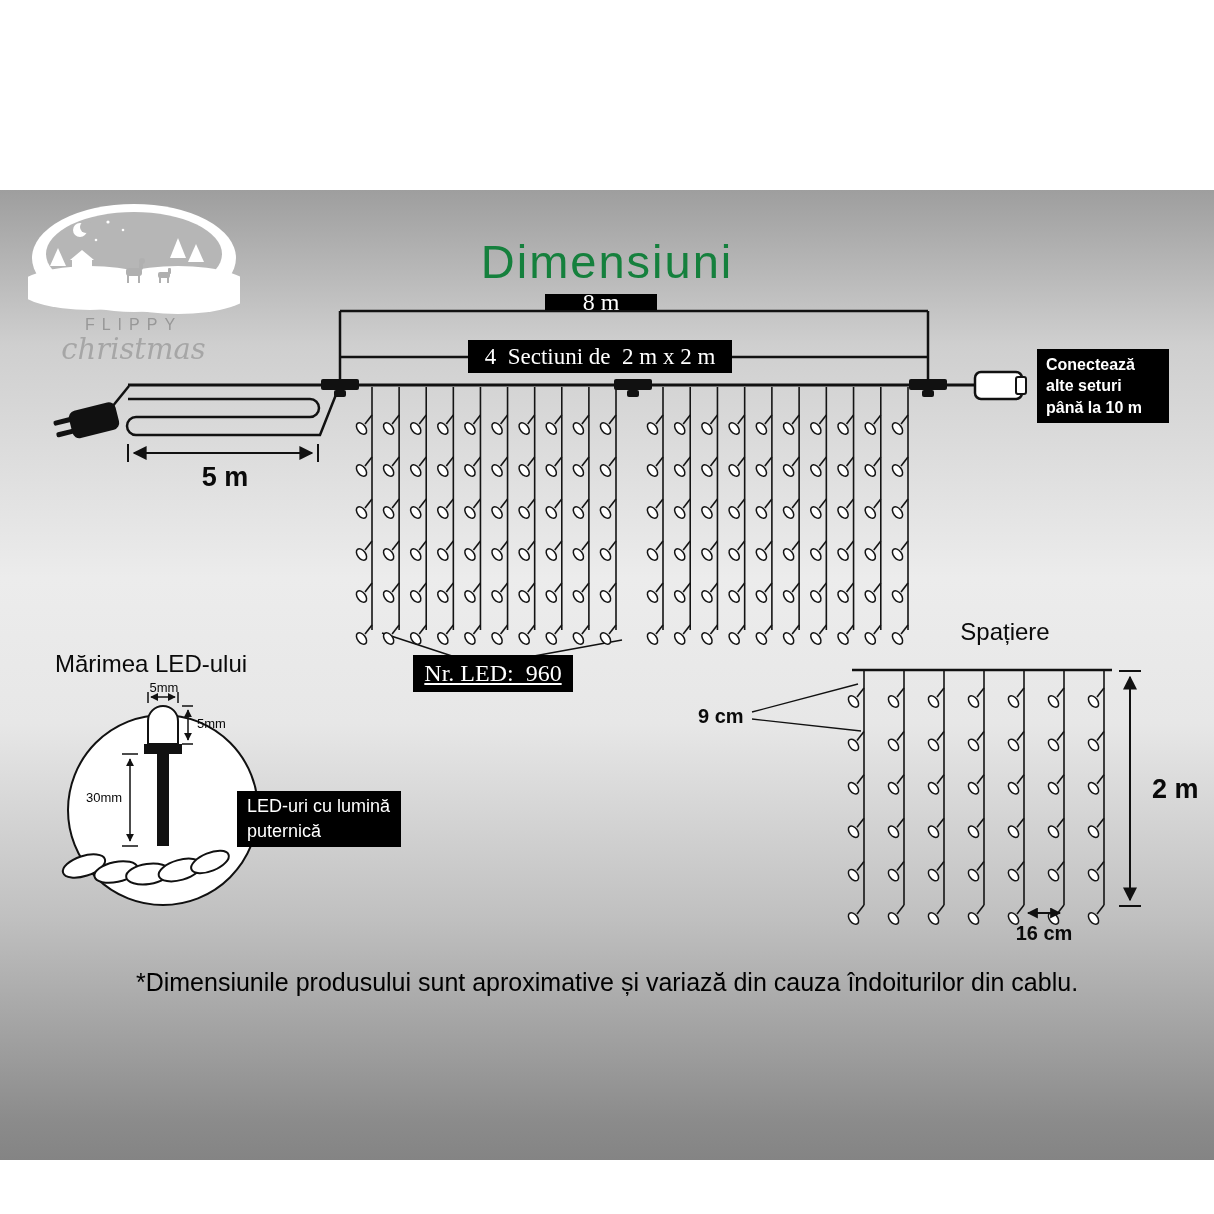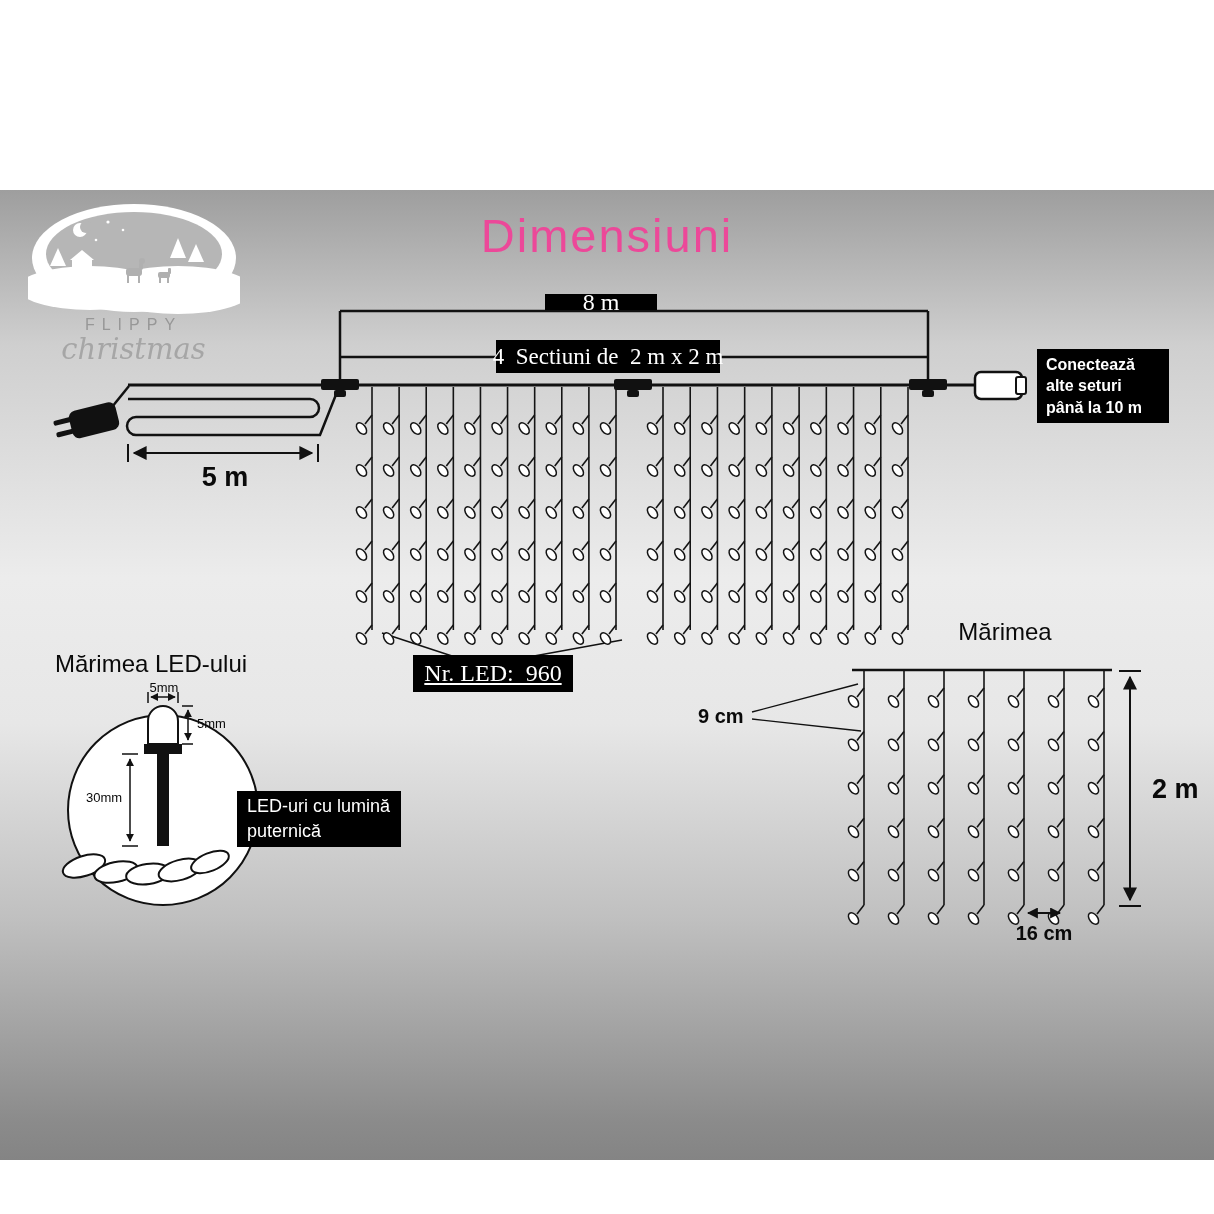--- a/index.html
+++ b/index.html
@@ -2,21 +2,21 @@
 <html><head>
 <meta charset="utf-8">
 <style>
   html,body{margin:0;padding:0;background:#fff;}
   .canvas{position:relative;width:1214px;height:1214px;background:#fff;overflow:hidden;
           font-family:"Liberation Sans",sans-serif;}
   .band{position:absolute;left:0;top:190px;width:100%;height:970px;
         background:linear-gradient(180deg,#9e9e9e 0%,#cfcfcf 16%,#ececec 40%,#e7e7e7 55%,#c0c0c0 75%,#8b8b8b 96%,#848484 100%);}
   .overlay{position:absolute;left:0;top:0;}
   .lbl{position:absolute;color:#0a0a0a;}
-  .title{left:0;right:0;top:208px;text-align:center;font-size:47px;letter-spacing:2px;color:#ec4899;}
+  .title{left:0;right:0;top:234px;text-align:center;font-size:47px;letter-spacing:2px;color:#15803d;}
   .box{position:absolute;background:#000;color:#fff;display:flex;align-items:center;justify-content:center;white-space:pre;}
   .serif{font-family:"Liberation Serif",serif;}
   .box-col{flex-direction:column;align-items:flex-start;justify-content:center;}
   .wire{stroke:#141414;stroke-width:1.6;fill:none;}
   .bulb{fill:#fff;stroke:#141414;stroke-width:1.5;}
   .logo{position:absolute;left:26px;top:200px;width:215px;text-align:center;}
   .logo-brand{font-size:16px;letter-spacing:7px;color:#979797;margin-top:-6px;}
   .logo-script{font-family:"DejaVu Serif",serif;font-style:italic;font-size:29px;color:#a6a6a6;margin-top:-2px;}
   .disclaimer{left:0;right:0;top:968px;text-align:center;font-size:25px;color:#000;}
 </style>
@@ -507,47 +507,48 @@
       </g>
     </svg>
     <div class="logo-brand">FLIPPY</div>
     <div class="logo-script">christmas</div>
   </div>
 
   <div class="lbl title">Dimensiuni</div>
 
   <div class="box serif" style="left:545px;top:294px;width:112px;height:16px;font-size:24px;">8 m</div>
 
-  <div class="box serif" style="left:496px;top:340px;width:224px;height:33px;font-size:23px;">4  Sectiuni de  2 m x 2 m</div>
+  <div class="box serif" style="left:468px;top:340px;width:264px;height:33px;font-size:23px;">4  Sectiuni de  2 m x 2 m</div>
 
   <div class="box box-col" style="left:1037px;top:349px;width:132px;height:74px;font-size:16px;font-weight:700;line-height:1.35;padding-left:9px;box-sizing:border-box;">
     <span>Conectează</span>
     <span>alte seturi</span>
     <span>până la 10 m</span>
   </div>
 
   <div class="box serif" style="left:413px;top:655px;width:160px;height:37px;font-size:24px;text-decoration:underline;">Nr. LED:  960</div>
 
   <div class="box box-col" style="left:237px;top:791px;width:164px;height:56px;font-size:18px;line-height:1.4;padding-left:10px;box-sizing:border-box;">
     <span>LED-uri cu lumină</span>
     <span>puternică</span>
   </div>
 
   <div class="lbl" style="left:130px;top:462px;width:190px;text-align:center;font-size:27px;font-weight:700;">5 m</div>
 
   <div class="lbl" style="left:55px;top:650px;font-size:24px;">Mărimea LED-ului</div>
 
-  <div class="lbl" style="left:930px;top:618px;width:150px;text-align:center;font-size:24px;">Mărimea</div>
+  <div class="lbl" style="left:930px;top:618px;width:150px;text-align:center;font-size:24px;">Spațiere</div>
 
   <div class="lbl" style="left:698px;top:705px;font-size:20px;font-weight:700;">9 cm</div>
 
   <div class="lbl" style="left:1142px;top:774px;font-size:27px;font-weight:700;margin-left:10px;">2 m</div>
 
   <div class="lbl" style="left:1004px;top:922px;width:80px;text-align:center;font-size:20px;font-weight:700;">16 cm</div>
 
   <div class="lbl" style="left:136px;top:680px;width:56px;text-align:center;font-size:13px;">5mm</div>
 
   <div class="lbl" style="left:197px;top:716px;font-size:13px;">5mm</div>
 
   <div class="lbl" style="left:86px;top:790px;font-size:13px;">30mm</div>
 
+  <div class="lbl disclaimer">*Dimensiunile produsului sunt aproximative și variază din cauza îndoiturilor din cablu.</div>
 
 </div>
 
 </body></html>

